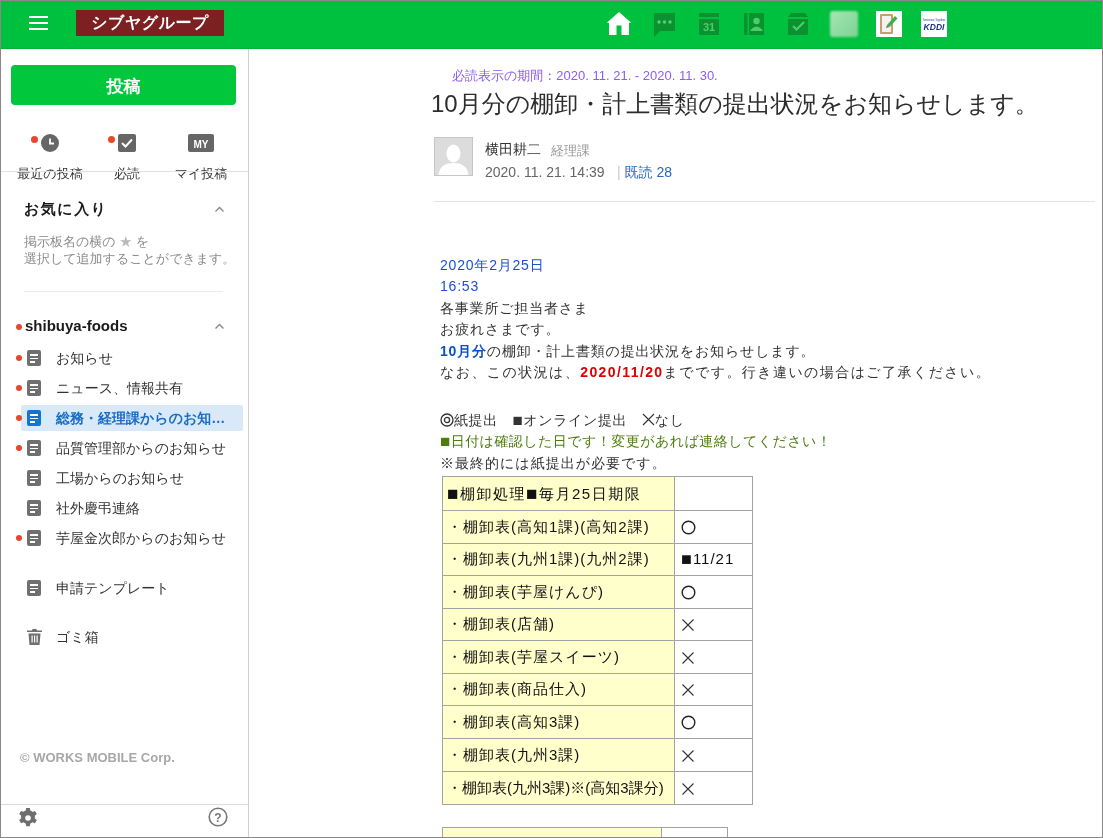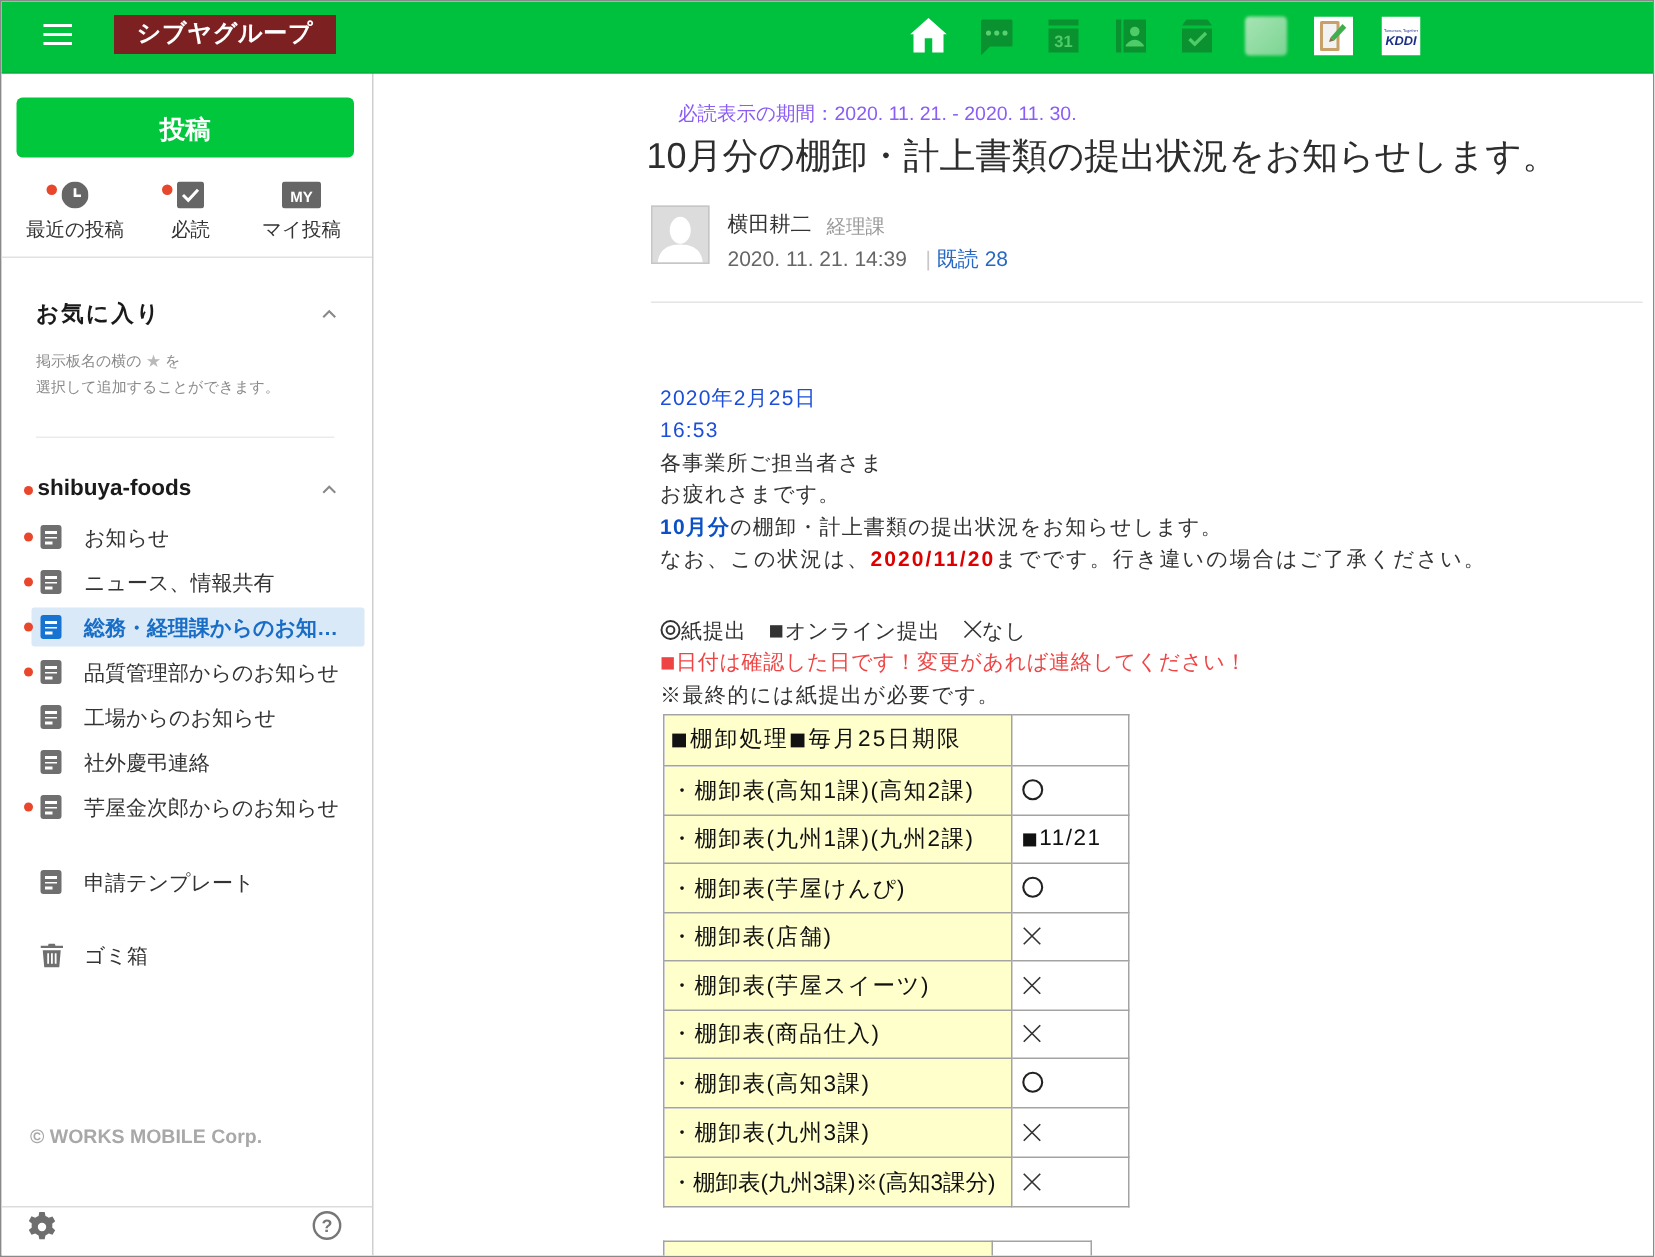--- a/index.html
+++ b/index.html
@@ -12,27 +12,27 @@
 #burger div{height:2px;background:#fff;margin-bottom:4px}
 #logo{position:absolute;left:75px;top:9px;width:148px;height:26px;background:#7d2022;color:#fff;
  font-size:16px;font-weight:bold;text-align:center;line-height:26px;letter-spacing:0.5px}
 .hico{position:absolute;top:10px;width:26px;height:26px}
 
 #side{position:absolute;left:0;top:46px;width:248px;height:791px;background:#fff;border-right:1px solid #cfcfcf;z-index:2}
 #postbtn{position:absolute;left:10px;top:18px;width:225px;height:40px;background:#00c73c;border-radius:4px;
  color:#fff;font-size:17px;font-weight:bold;text-align:center;line-height:44px}
 .qcol{position:absolute;top:74px;text-align:center}
 .qlabel{font-size:13px;color:#333;margin-top:5px}
-.qico{position:relative;display:block;margin:0 auto;width:18px;height:18px}
+.qico{position:relative;display:block;margin:13px auto;width:18px;height:18px}
 .reddot{position:absolute;width:7px;height:7px;border-radius:50%;background:#e9472b}
 #div1{position:absolute;left:0;top:124px;width:247px;border-top:1px solid #e1e1e1}
 #favhead{position:absolute;left:23px;top:153px;font-size:15px;font-weight:bold;color:#1a1a1a;letter-spacing:1.5px}
 .chev{position:absolute;width:11px;height:11px}
 .chev svg{display:block}
-#favtxt{position:absolute;left:23px;top:186px;font-size:10px;color:#8a8a8a;line-height:17px}
+#favtxt{position:absolute;left:23px;top:186px;font-size:13px;color:#8a8a8a;line-height:17px}
 #div2{position:absolute;left:23px;top:244px;width:199px;border-top:1px solid #ebebeb}
 #boards{position:absolute;left:0;top:268px;width:247px}
 .bhead{position:absolute;left:24px;font-size:15px;font-weight:bold;color:#1a1a1a}
 .brow{position:absolute;left:0;width:247px;height:30px}
 .brow .dot{position:absolute;left:15px;top:12px;width:6px;height:6px;border-radius:50%;background:#e9472b}
 .docico{position:absolute;left:26px;top:7px;width:14px;height:16px;background:#6f6f6f;border-radius:2px}
 .docico i{position:absolute;left:3px;height:1.5px;background:#fff}
 .brow .t{position:absolute;left:55px;top:0;line-height:30px;font-size:14px;color:#333;white-space:nowrap}
 .selbg{position:absolute;left:20px;top:2px;width:222px;height:26px;background:#d9e9f8;border-radius:2px}
 #copyright{position:absolute;left:19px;top:703px;font-size:13px;font-weight:bold;color:#a8a8a8}
@@ -48,21 +48,21 @@
 #pread{position:absolute;left:368px;top:117px;font-size:14px;color:#c8c8c8}
 #pread b{color:#2668c4;font-weight:normal}
 #hdiv{position:absolute;left:185px;top:154px;width:661px;border-top:1px solid #e4e4e4}
 #body,#body2{position:absolute;left:191px;top:208px;font-size:14px;line-height:21.4px;color:#333;white-space:nowrap}
 #body{letter-spacing:0.8px}
 #body2{top:363px}
 
 #body .gy{color:#1d4ed8}
 #body .bl{color:#0b50c5;font-weight:bold}
 #body .rd{color:#dd0000;font-weight:bold}
-.redline{color:#ef4444;letter-spacing:0.45px}
+.redline{color:#4d7c0f;letter-spacing:0.45px}
 table{border-collapse:collapse;table-layout:fixed}
 td{border:1px solid #a3a3a3;font-size:15px;color:#111;padding:0 0 0 4px;letter-spacing:1px;white-space:nowrap;overflow:hidden}
 td:last-child{padding-left:6px}
 td.y{background:#ffffcc}
 #tb1{position:absolute;left:193px;top:429px;width:310px}
 #tb2{position:absolute;left:193px;top:780px;width:285px}
 </style>
 </head>
 <body>
 <div id="frame">

